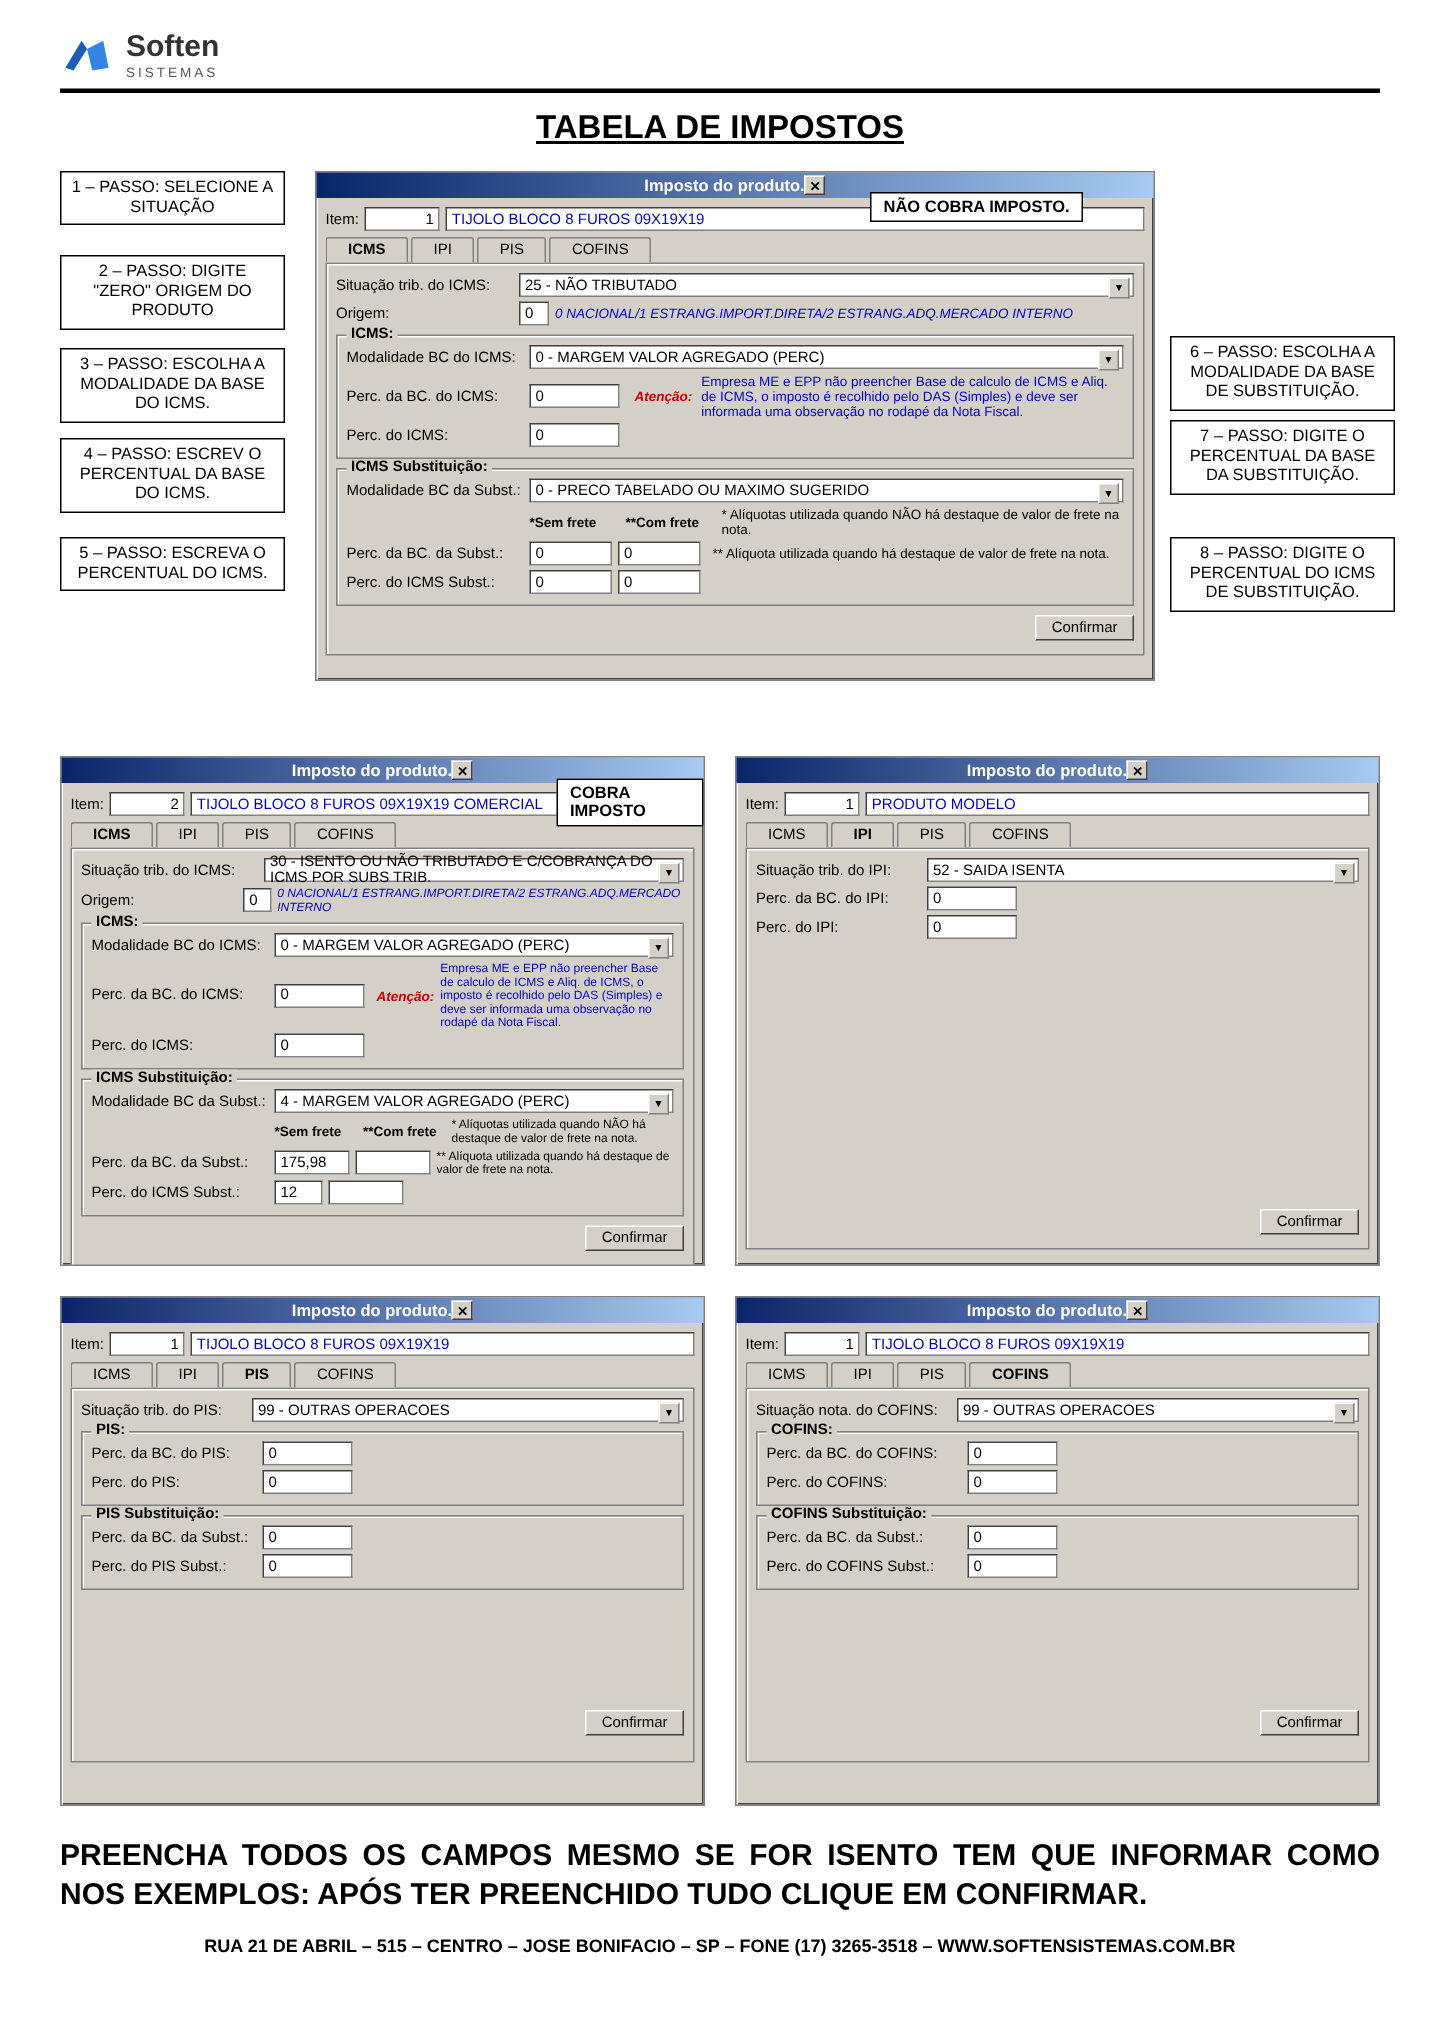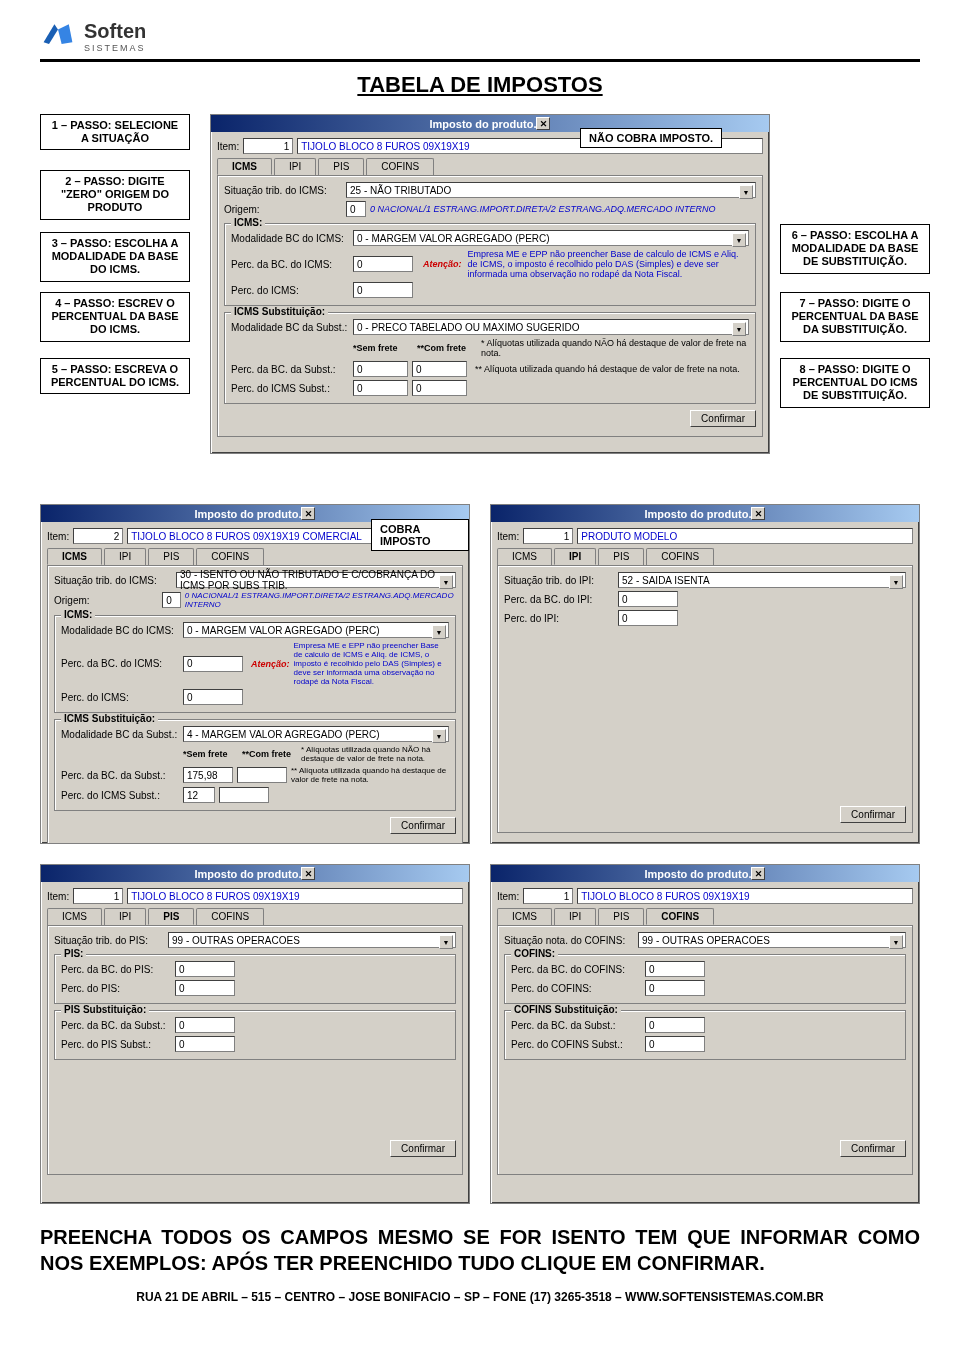--- a/index.html
+++ b/index.html
@@ -1,24 +1,24 @@
 <!DOCTYPE html>
 <html><head>
 <meta charset="utf-8">
 <style>
 *{box-sizing:border-box;margin:0;padding:0}
 body{font-family:Arial,sans-serif;background:#fff;width:960px;margin:0 auto;font-size:11px;color:#000}
 .page{padding:20px 40px}
-.header{display:flex;align-items:flex-start;gap:8px;border-bottom:3px solid #000;padding-bottom:6px;}
+.header{display:flex;align-items:flex-end;gap:8px;border-bottom:3px solid #000;padding-bottom:6px;}
 .logo{width:36px;height:30px;position:relative}
 .logo svg{width:100%;height:100%}
 .brand-name{font-size:20px;font-weight:bold;color:#333}
 .brand-sub{font-size:9px;letter-spacing:2px;color:#555}
 .title{font-size:22px;font-weight:bold;text-align:center;text-decoration:underline;margin:10px 0 16px}
-.callout{background:#fff;border:1.5px solid #000;padding:4px 6px;font-size:11px;font-weight:bold;text-align:center;line-height:1.2}
+.callout{background:#fff;border:1.5px solid #000;padding:4px 6px;font-size:11px;font-weight:normal;text-align:center;line-height:1.2}
 .top-section{position:relative;height:360px}
 .top-section .callout{position:absolute;width:150px}
 .main-dialog{position:absolute;left:170px;top:0;width:560px;height:340px}
 .win{background:#d4d0c8;border:1px solid #808080;box-shadow:inset 1px 1px 0 #fff,inset -1px -1px 0 #404040}
 .titlebar{background:linear-gradient(to right,#0a246a,#a6caf0);color:#fff;font-size:11px;font-weight:bold;padding:2px 4px;display:flex;align-items:center;justify-content:center}
 .titlebar-x{background:#d4d0c8;border:1px solid #fff;border-right-color:#404040;border-bottom-color:#404040;width:14px;height:13px;display:flex;align-items:center;justify-content:center;color:#000;font-size:9px;font-weight:bold;font-family:Arial}
 .winbody{padding:6px}
 .lbl{font-size:10px;color:#000}
 .fld{background:#fff;border:1px solid #808080;border-top-color:#404040;border-left-color:#404040;font-size:10px;padding:1px 3px;height:16px;display:inline-flex;align-items:center}
 .blue{color:#0000cc}
@@ -62,21 +62,21 @@
 <div class="title">TABELA DE IMPOSTOS</div>
 
 <div class="top-section">
 
 <div class="callout" style="left:0;top:0">1 – PASSO: SELECIONE A SITUAÇÃO</div>
 <div class="callout" style="left:0;top:56px">2 – PASSO: DIGITE "ZERO" ORIGEM DO PRODUTO</div>
 <div class="callout" style="left:0;top:118px">3 – PASSO: ESCOLHA A MODALIDADE DA BASE DO ICMS.</div>
 <div class="callout" style="left:0;top:178px">4 – PASSO: ESCREV O PERCENTUAL DA BASE DO ICMS.</div>
 <div class="callout" style="left:0;top:244px">5 – PASSO: ESCREVA O PERCENTUAL DO ICMS.</div>
 <div class="callout" style="left:740px;top:110px">6 – PASSO: ESCOLHA A MODALIDADE DA BASE DE SUBSTITUIÇÃO.</div>
-<div class="callout" style="left:740px;top:178px">7 – PASSO: DIGITE O PERCENTUAL DA BASE DA SUBSTITUIÇÃO.</div>
+<div class="callout" style="left:740px;top:166px">7 – PASSO: DIGITE O PERCENTUAL DA BASE DA SUBSTITUIÇÃO.</div>
 <div class="callout" style="left:740px;top:244px">8 – PASSO: DIGITE O PERCENTUAL DO ICMS DE SUBSTITUIÇÃO.</div>
 <div class="nao-cobra">NÃO COBRA IMPOSTO.</div>
 
 <div class="win main-dialog">
 <div class="titlebar">
 <span>Imposto do produto.</span>
 <span class="titlebar-x">✕</span>
 </div>
 <div class="winbody">
 <div class="row">

